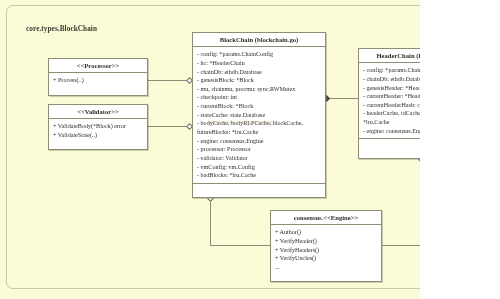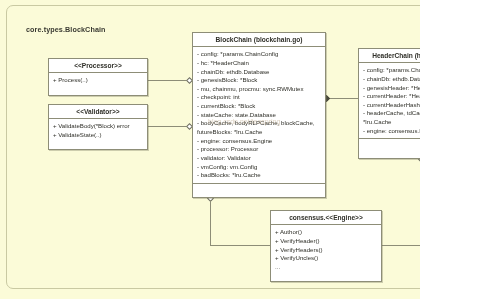--- a/index.html
+++ b/index.html
@@ -9,20 +9,21 @@
   }
   body {
     font-family: "Liberation Sans", sans-serif;
   }
   #canvas {
     position: relative;
     width: 420px;
     height: 299px;
     background: #fbfbd8;
     overflow: hidden;
+    font-family: Liberation Serif, serif;
   }
   
   #frame {
     position: absolute;
     left: 6px;
     top: 5px;
     width: 486px;
     height: 284px;
     border: 1px solid #c9c9a2;
     border-radius: 7px;

